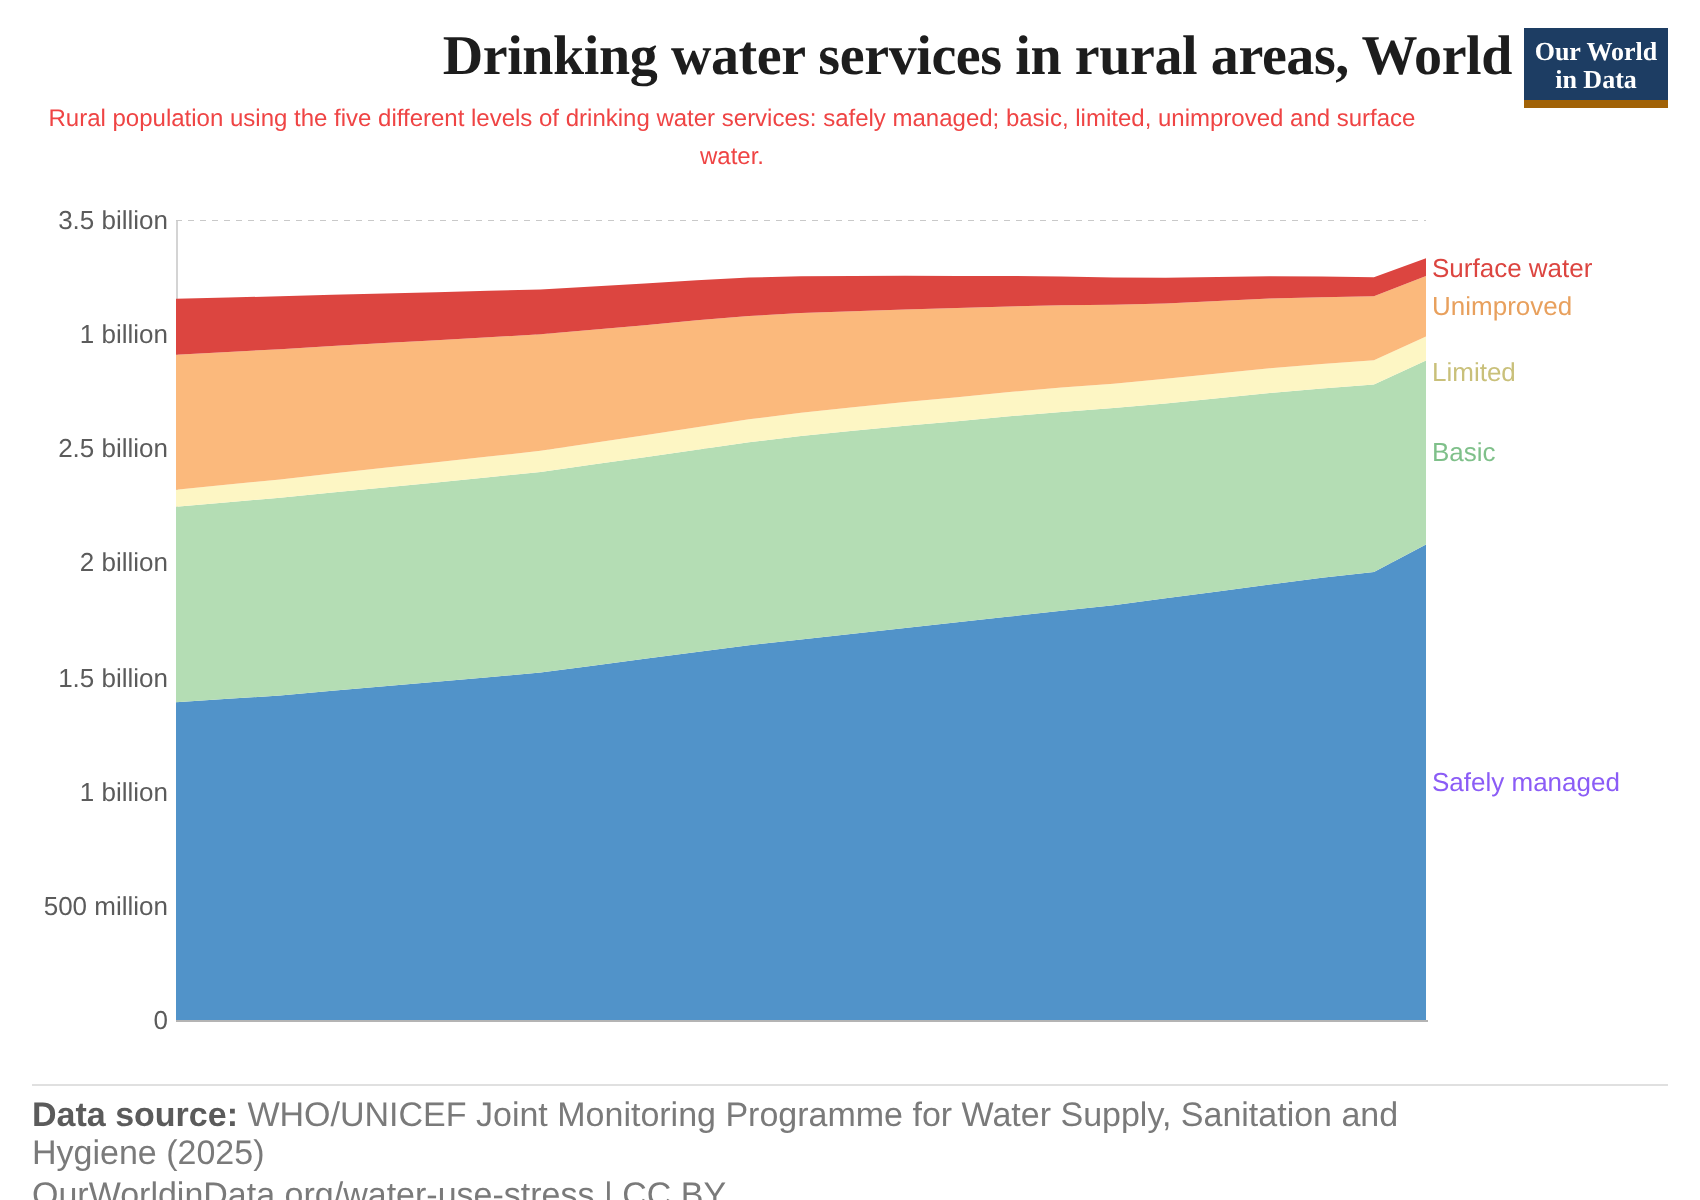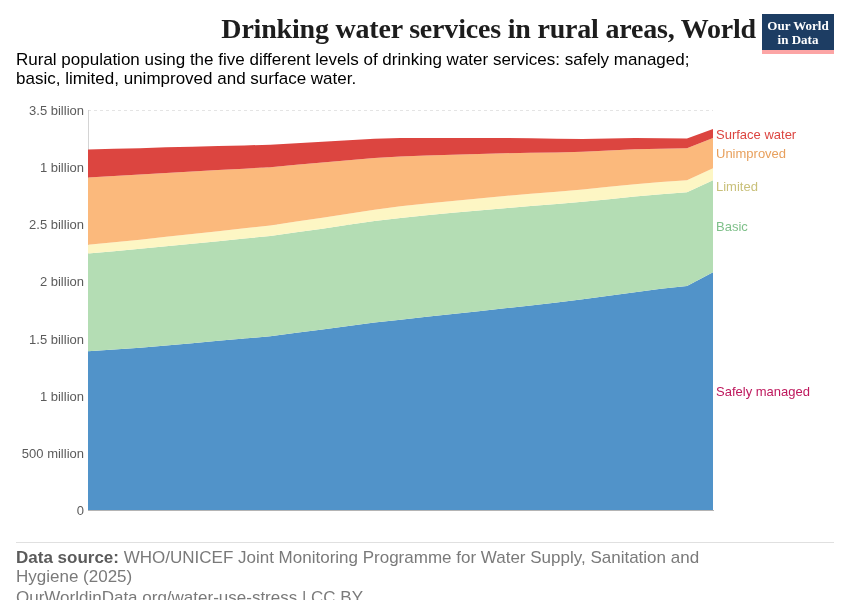--- a/index.html
+++ b/index.html
@@ -26,32 +26,33 @@
     font-weight: 700;
     color: #1d1d1d;
     letter-spacing: -0.2px;
     line-height: 34px;
     text-align: right;
   }
   #chart-subtitle {
     position: absolute;
     left: 16px; top: 50px;
     width: 700px;
-    font-size: 17px;
+    font-size: 12px;
     line-height: 19px;
-    color: #000000;
+    color: #ef4444;
+    text-align: center;
   }
 
   
   #owid-logo {
     position: absolute;
     right: 16px; top: 14px;
     width: 72px; height: 40px;
     background: #1d3d63;
-    border-bottom: 4px solid #fca5a5;
+    border-bottom: 4px solid #a16207;
     color: #ffffff;
     font-family: "Liberation Serif", serif;
     font-weight: 700;
     font-size: 13px;
     line-height: 14px;
     text-align: center;
     padding-top: 5px;
   }
   #owid-logo span { display: block; }
 
@@ -187,21 +188,21 @@
       </svg>
   </div>
 
   <div id="x-axis-line"></div>
 
   <div id="series-labels">
       <div class="series-label" style="top: 23.5429px; color: rgb(220, 69, 64);">Surface water</div>
       <div class="series-label" style="top: 43.1429px; color: rgb(232, 160, 93);">Unimproved</div>
       <div class="series-label" style="top: 76px; color: rgb(201, 192, 122);">Limited</div>
       <div class="series-label" style="top: 116.286px; color: rgb(127, 192, 138);">Basic</div>
-      <div class="series-label" style="top: 281.143px; color: #be185d;">Safely managed</div>
+      <div class="series-label" style="top: 281.143px; color: #8b5cf6;">Safely managed</div>
     </div>
 
   <div id="footer-rule"></div>
   <div id="footer">
     <div>
       <span class="lbl">Data source:</span>
       <span>WHO/UNICEF Joint Monitoring Programme for Water Supply, Sanitation and Hygiene (2025)</span>
     </div>
     <div id="footer-line2">OurWorldinData.org/water-use-stress | CC BY</div>
   </div>

